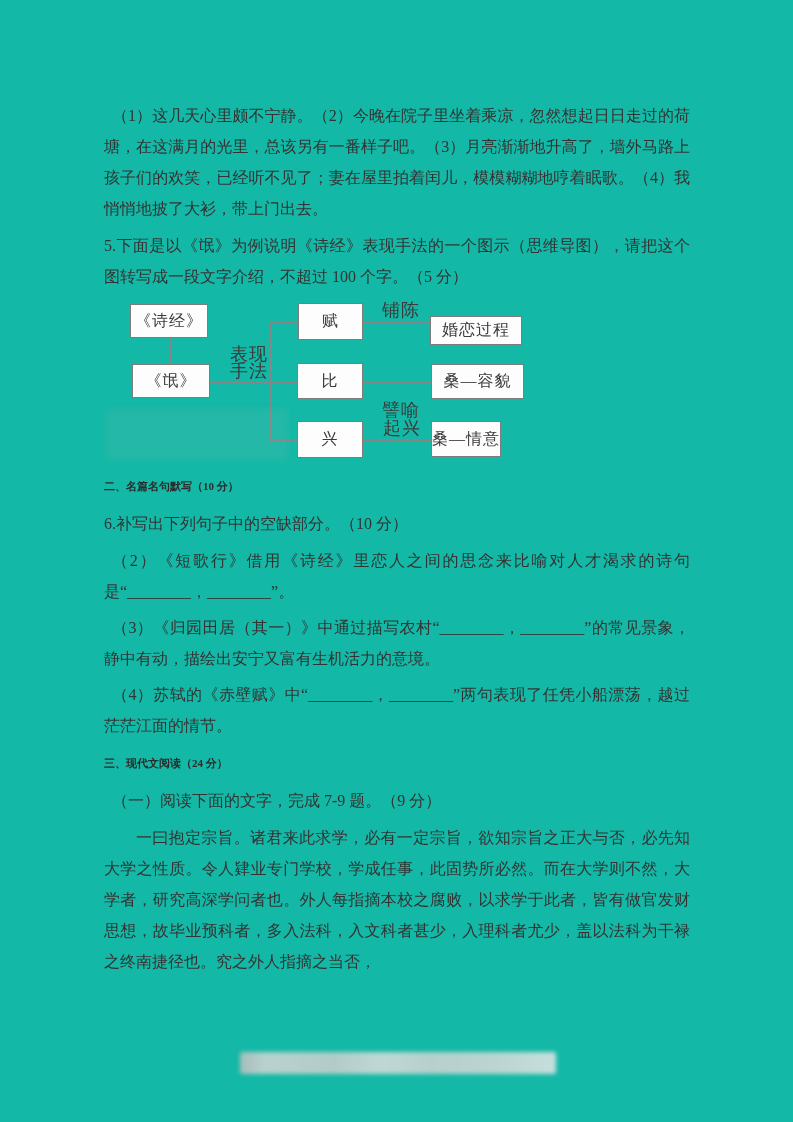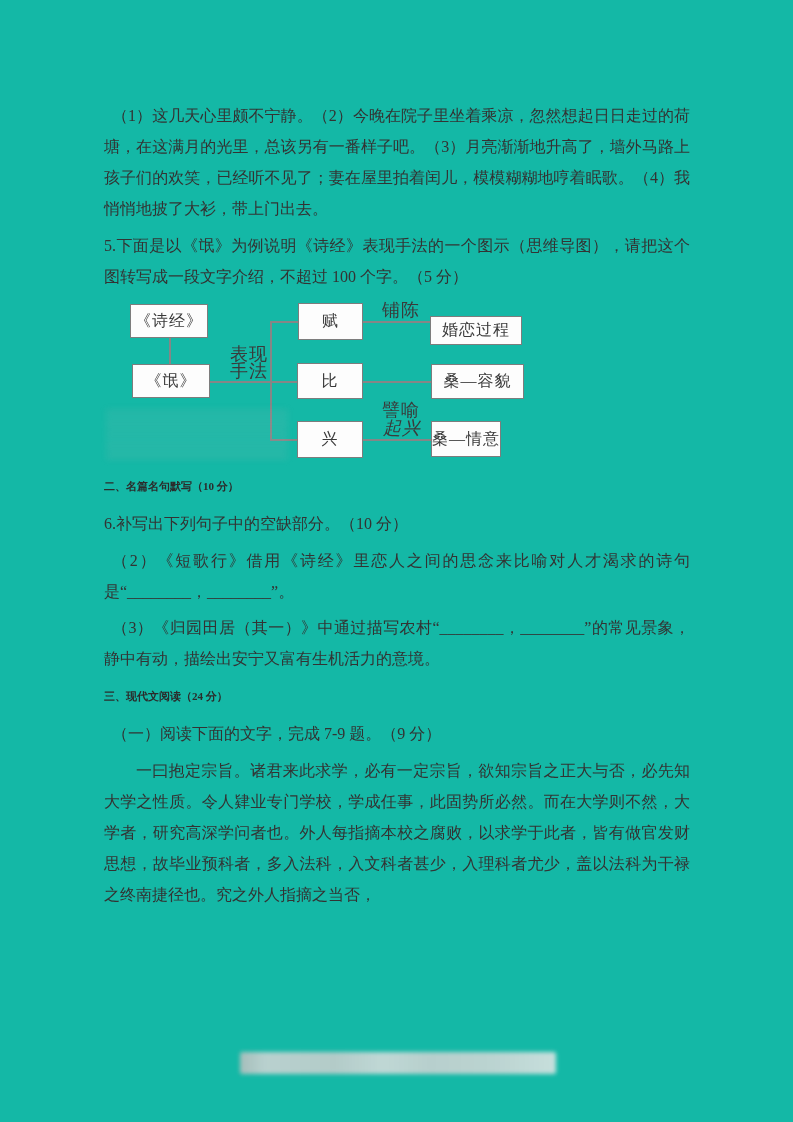--- a/index.html
+++ b/index.html
@@ -122,35 +122,36 @@
         <span>表现</span><br>
         <span>手法</span>
       </div>
 
       <div class="dbox" style="left:194px; top:1px; width:65px; height:37px;">赋</div>
       <div class="dbox" style="left:193px; top:61px; width:66px; height:36px;">比</div>
       <div class="dbox" style="left:193px; top:119px; width:66px; height:37px;">兴</div>
 
       <div class="dlabel" style="left:270px; top:0px; width:46px;">铺陈</div>
       <div class="dlabel" style="left:270px; top:60px; width:46px;margin-top:40px;">譬喻</div>
-      <div class="dlabel" style="left:271px; top:118px; width:46px;font-style:italic;">起兴</div>
+      <div class="dlabel" style="left:271px; top:118px; width:46px;">起兴</div>
 
       <div class="dbox" style="left:326px; top:14px; width:92px; height:29px;">婚恋过程</div>
       <div class="dbox" style="left:327px; top:62px; width:93px; height:35px;">桑—容貌</div>
       <div class="dbox" style="left:327px; top:119px; width:70px; height:36px;">桑—情意</div>
 
       <div class="smudge"></div>
     </div>
 
     <h3 class="sec-heading">二、名篇名句默写（10 分）</h3>
 
     <p class="para">6.补写出下列句子中的空缺部分。（10 分）</p>
 
     <p class="para item indent-small">（2）《短歌行》借用《诗经》里恋人之间的思念来比喻对人才渴求的诗句是“________，________”。</p>
     <p class="para item indent-small">（3）《归园田居（其一）》中通过描写农村“________，________”的常见景象，静中有动，描绘出安宁又富有生机活力的意境。</p>
+    <p class="para item indent-small">（4）苏轼的《赤壁赋》中“________，________”两句表现了任凭小船漂荡，越过茫茫江面的情节。</p>
 
     <h3 class="sec-heading">三、现代文阅读（24 分）</h3>
 
     <p class="para indent-small">（一）阅读下面的文字，完成 7-9 题。（9 分）</p>
 
     <p class="para indent-2em">一曰抱定宗旨。诸君来此求学，必有一定宗旨，欲知宗旨之正大与否，必先知大学之性质。令人肄业专门学校，学成任事，此固势所必然。而在大学则不然，大学者，研究高深学问者也。外人每指摘本校之腐败，以求学于此者，皆有做官发财思想，故毕业预科者，多入法科，入文科者甚少，入理科者尤少，盖以法科为干禄之终南捷径也。究之外人指摘之当否，</p>
 
   </div>
 
   <div class="watermark-bar"></div>

